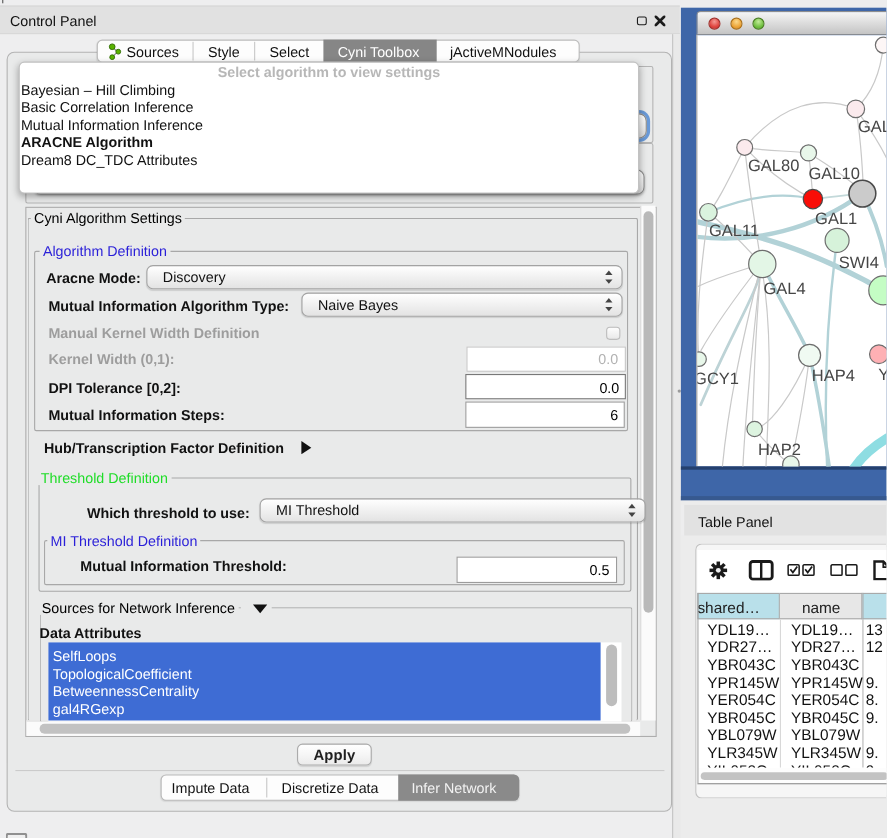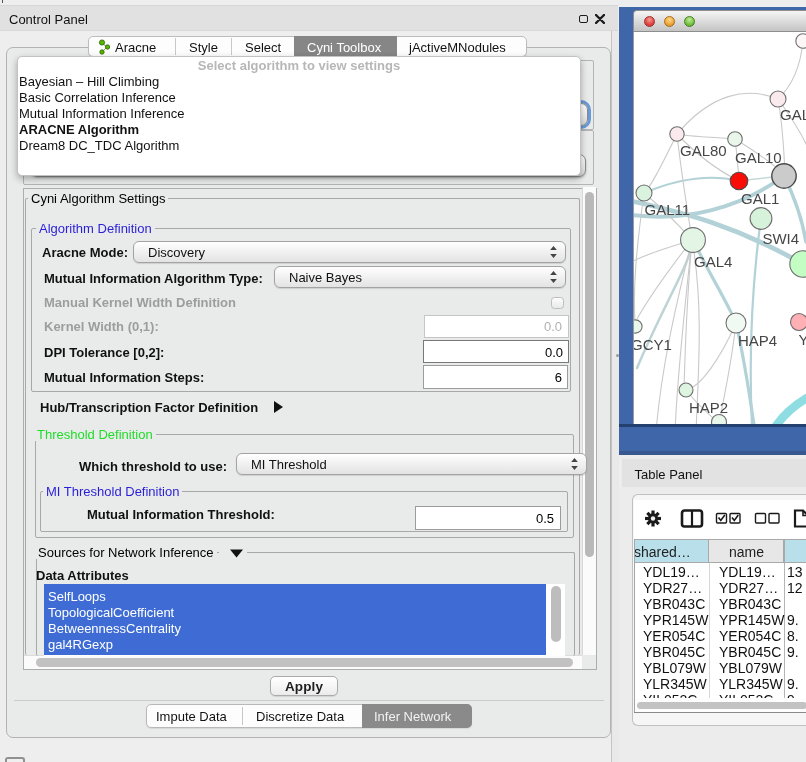--- a/index.html
+++ b/index.html
@@ -31,21 +31,21 @@
     <path d="M1 1 L9 9 M9 1 L1 9" stroke="#1c1c1c" stroke-width="2.4" stroke-linecap="round"></path>
   </svg>
 
 <div class="abs" style="left:6px;top:47px;width:605px;height:691px;background:#e9eaea;border:1px solid #b3b3b3;border-radius:7px;"></div>
 
 <div class="abs" style="left:88px;top:36px;width:439px;height:21px;background:#fdfdfd;border:1px solid #bdbdbd;border-radius:5px;box-shadow:0 1px 1px rgba(0,0,0,0.08);"></div>
 <div class="abs" style="left:88px;top:36px;width:439px;height:21px;">
   <div class="abs" style="left:87px;top:2px;width:1px;height:17px;background:#c8c8c8;"></div>
   <div class="abs" style="left:143px;top:2px;width:1px;height:17px;background:#c8c8c8;"></div>
   <div class="abs" style="left:206px;top:0;width:103px;height:21px;background:#868686;"></div>
-  <div class="abs lbl" style="left:27px;top:4px;">Aracne</div>
+  <div class="abs lbl" style="left:27px;top:4px;">Sources</div>
   <div class="abs lbl" style="left:101px;top:4px;">Style</div>
   <div class="abs lbl" style="left:157px;top:4px;">Select</div>
   <div class="abs lbl" style="left:219px;top:4px;color:#fff;">Cyni Toolbox</div>
   <div class="abs lbl" style="left:321px;top:4px;">jActiveMNodules</div>
 
   <svg class="abs" style="left:10px;top:3px;" width="14" height="16" viewBox="0 0 14 16">
     <line x1="4" y1="4" x2="9" y2="8" stroke="#888" stroke-width="1"></line>
     <line x1="9" y1="8" x2="4" y2="13" stroke="#888" stroke-width="1"></line>
     <circle cx="4" cy="3.5" r="2.6" fill="#59b200" stroke="#2d6a00" stroke-width="0.8"></circle>
     <circle cx="9.5" cy="8" r="2.2" fill="#59b200" stroke="#2d6a00" stroke-width="0.8"></circle>
@@ -115,21 +115,21 @@
       <span class="ctext">MI Threshold</span>
   <svg class="spin" viewBox="0 0 9 14">
         <path d="M1.2 5 L4.5 1 L7.8 5 Z" fill="#444"></path>
         <path d="M1.2 9 L4.5 13 L7.8 9 Z" fill="#444"></path>
       </svg>
 </div>
 
 <div class="group" style="left:40px;top:491px;width:528px;height:41px;">
   <span class="gtitle" style="left:2px;color:#2a1fd8;">MI Threshold Definition</span>
 </div>
-<div class="abs lbl b" style="left:59px;top:507px;padding-left:28px;">Mutual Information Threshold:</div>
+<div class="abs lbl b" style="left:45px;top:507px;padding-left:28px;">Mutual Information Threshold:</div>
 <div class="field" style="left:415px;top:506px;width:146px;height:24px;border:1px solid #9c9c9c;"></div>
 <div class="fieldtxt" style="left:415px;top:511px;width:139px;color:#000;">0.5</div>
 
 <div class="group" style="left:36px;top:552px;width:539px;height:104px;border-bottom:none;">
   <span class="gtitle" style="left:-2px;">Sources for Network Inference</span>
 </div>
 <div class="abs" style="left:219px;top:547px;width:28px;height:11px;background:#e9eaea;"></div>
 <svg class="abs" style="left:230px;top:548.5px;" width="13" height="9" viewBox="0 0 13 9">
       <path d="M0 0.5 L13 0.5 L6.5 8.5 Z" fill="#111"></path>
     </svg>
@@ -326,15 +326,15 @@
 <div class="abs" style="left:633.5px;top:712px;width:173px;height:1px;background:#8a8a8a;"></div>
 <div class="abs" style="left:633.5px;top:539px;width:1px;height:173px;background:#a5a5a5;"></div>
 
 <div class="abs" style="left:17px;top:56px;width:564px;height:120px;background:#fff;border:1px solid #c2c2c2;border-radius:5px;box-shadow:0 3px 7px rgba(0,0,0,0.3);z-index:50;">
   <div style="text-align:center;font-size:13px;font-weight:bold;color:#b7b7b7;margin-top:1px;line-height:15px;">Select algorithm to view settings</div>
   <div style="font-size:13px;color:#111;margin-left:1px;line-height:16px;margin-top:1px;">
     <div>Bayesian – Hill Climbing</div>
     <div>Basic Correlation Inference</div>
     <div>Mutual Information Inference</div>
     <div style="font-weight:bold;">ARACNE Algorithm</div>
-    <div>Dream8 DC_TDC Algorithm</div>
+    <div>Dream8 DC_TDC Attributes</div>
   </div>
 </div>
 
 </body></html>

